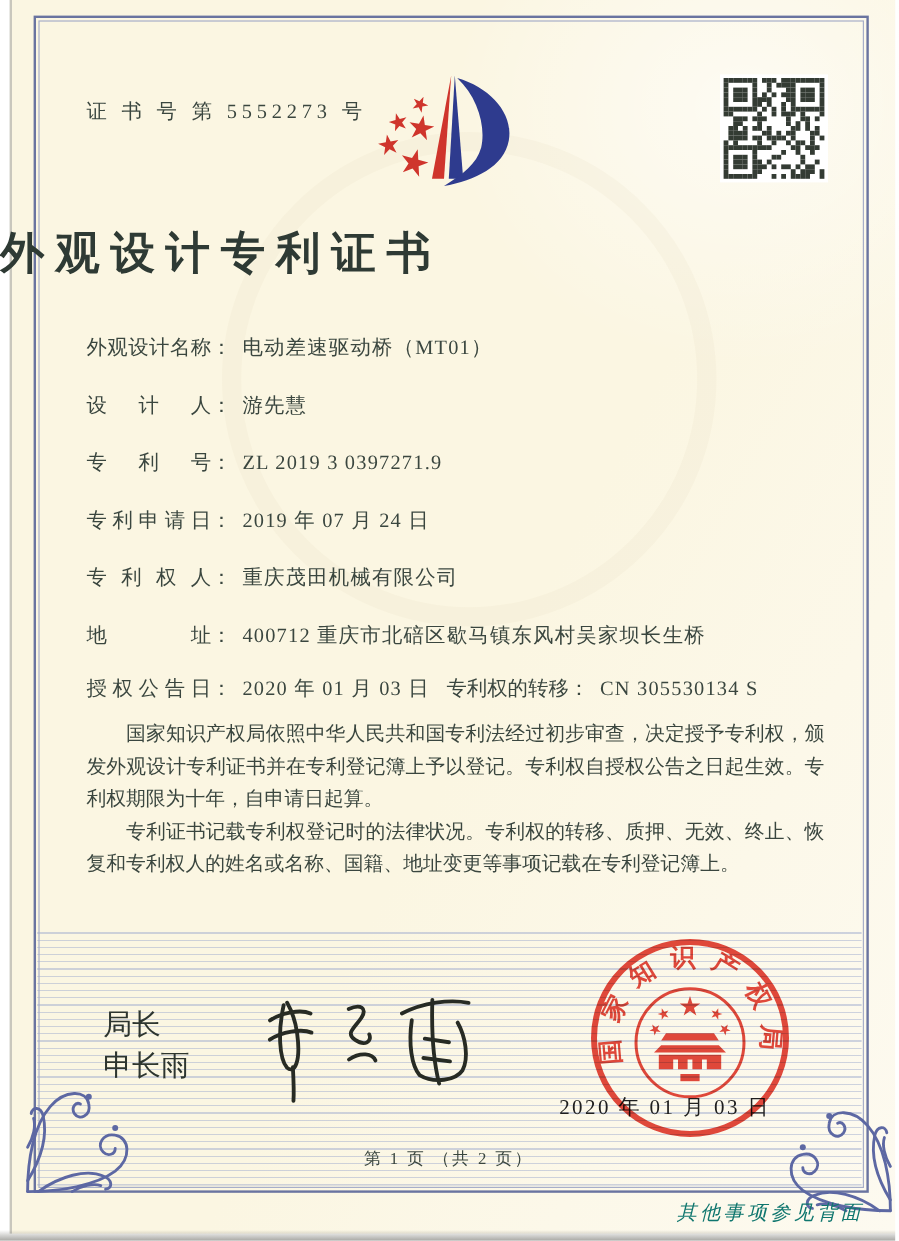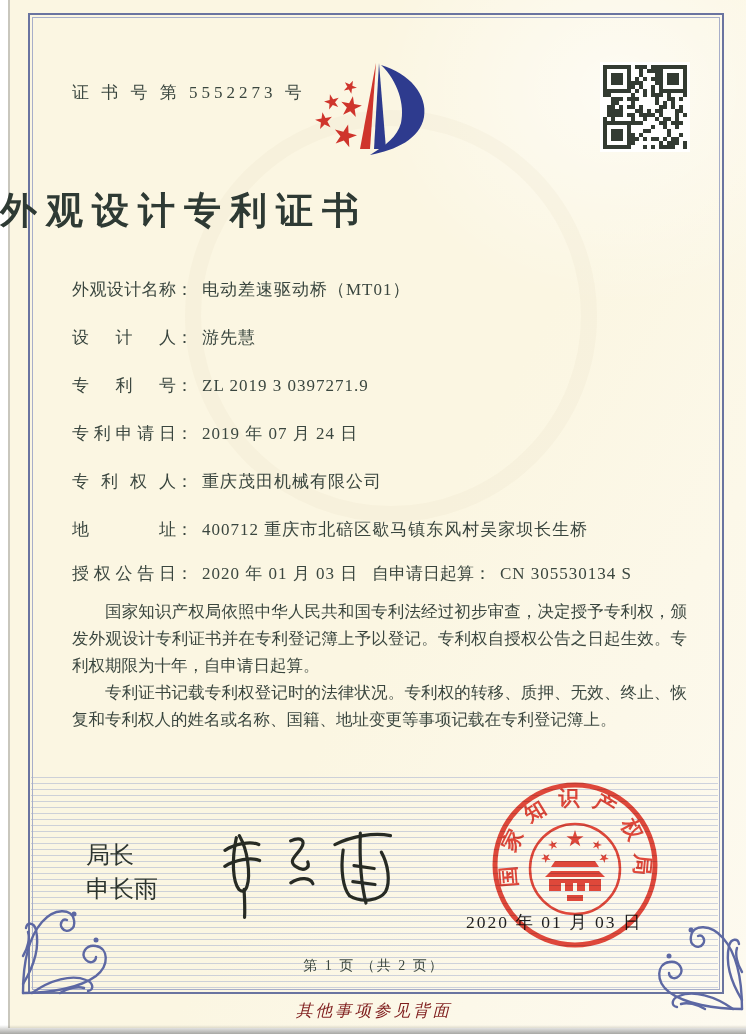--- a/index.html
+++ b/index.html
@@ -38,22 +38,22 @@
   .officer{position:absolute;left:86px;top:838px;font-size:24px;line-height:34px;color:#2d352f;}
   .signature{position:absolute;left:208px;top:812px;}
   .sig path{stroke:var(--ink,#272b24);stroke-width:3.2;fill:none;stroke-linecap:round;stroke-linejoin:round;}
   .seal{position:absolute;left:489px;top:779px;mix-blend-mode:multiply;opacity:.92;z-index:6;}
   .seal .ln{stroke:var(--seal-red,#e03a2e);fill:none;}
   .seal .fl{fill:var(--seal-red,#e03a2e);}
   .seal text{font-size:21px;font-weight:bold;letter-spacing:12px;fill:var(--seal-red,#e03a2e);
     font-family:"Liberation Serif","DejaVu Serif",serif;}
   .seal-date{position:absolute;left:466px;top:910px;font-size:17.5px;letter-spacing:2px;color:#1e1e1e;z-index:5;}
   .page-info{position:absolute;left:28px;width:692px;top:957px;text-align:center;font-size:14px;letter-spacing:2px;}
-  .back-note{position:absolute;left:28px;width:692px;top:1000px;text-align:center;font-size:16.5px;
-    letter-spacing:3px;font-style:italic;color:#7f1d1d;}
+  .back-note{position:absolute;left:28px;width:692px;top:1000px;text-align:right;font-size:16.5px;
+    letter-spacing:3px;font-style:italic;color:#0f766e;}
   .flo{position:absolute;width:100px;height:100px;}
   .flo svg path,.flo svg circle{stroke:var(--flourish,#5d68a3);fill:none;stroke-width:2.4;stroke-linecap:round;}
   .flo svg circle{fill:var(--flourish,#5d68a3);stroke:none;}
   .flo-bl{left:20px;top:896px;transform:scaleX(-1);}
   .flo-br{left:645px;top:912px;}
   .scan-bottom{position:absolute;left:0;right:3px;top:1025px;height:9px;
     background:linear-gradient(to bottom,rgba(0,0,0,0),rgba(95,95,88,.55));}
   .lg-red{fill:var(--logo-red,#cf352c);}
   .lg-blue{fill:var(--logo-blue,#2e3b8e);}
 </style>
@@ -544,21 +544,21 @@
 <div class="row" style="top:470px">
   <span class="lab">专利权人</span><span class="col">：</span><span class="val">重庆茂田机械有限公司</span>
 </div>
 <div class="row" style="top:518px">
   <span class="lab">地址</span><span class="col">：</span><span class="val">400712 重庆市北碚区歇马镇东风村吴家坝长生桥</span>
 </div>
 
 <div class="row" style="top:562px">
   <span class="lab">授权公告日</span><span class="col">：</span><span class="val">2020 年 01 月 03 日</span>
   <span class="grant2">
-    <span>自申请日起算</span><span>：</span><span class="val">CN 305530134 S</span>
+    <span>专利权的转移</span><span>：</span><span class="val">CN 305530134 S</span>
   </span>
 </div>
 
 <div class="paras">
   <p>国家知识产权局依照中华人民共和国专利法经过初步审查，决定授予专利权，颁发外观设计专利证书并在专利登记簿上予以登记。专利权自授权公告之日起生效。专利权期限为十年，自申请日起算。</p>
   <p>专利证书记载专利权登记时的法律状况。专利权的转移、质押、无效、终止、恢复和专利权人的姓名或名称、国籍、地址变更等事项记载在专利登记簿上。</p>
 </div>
 
 <div class="officer">
   <div>局长</div>

